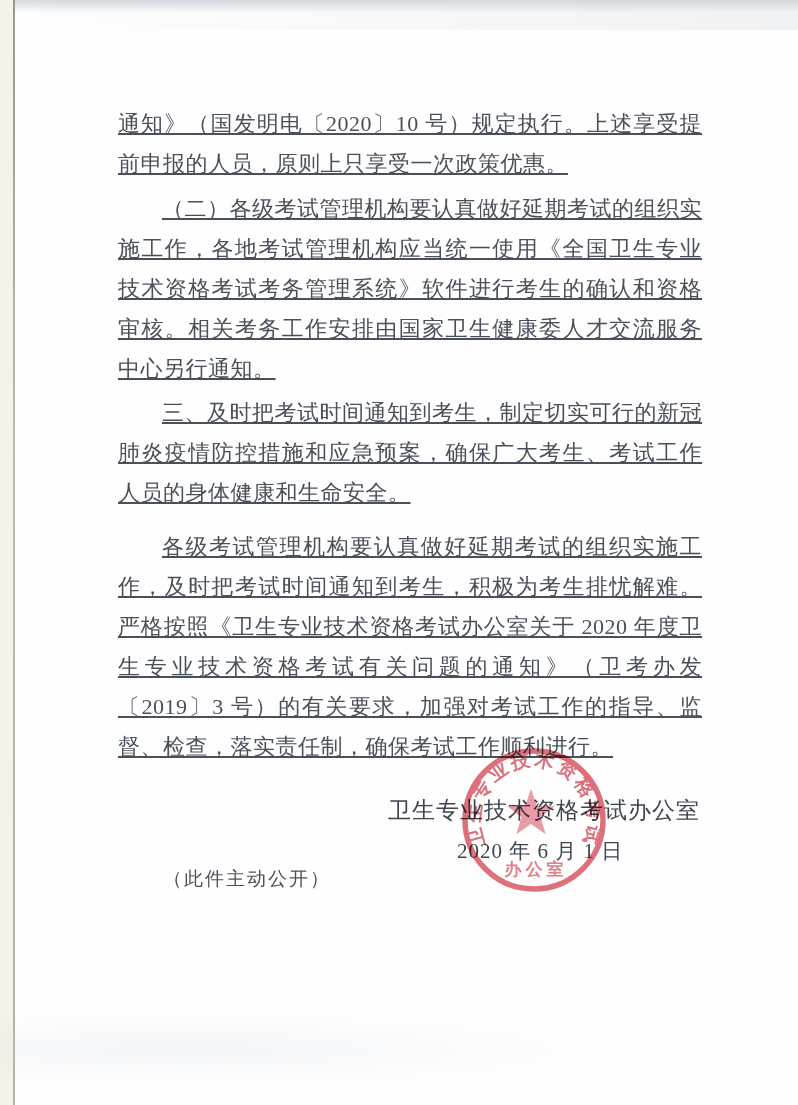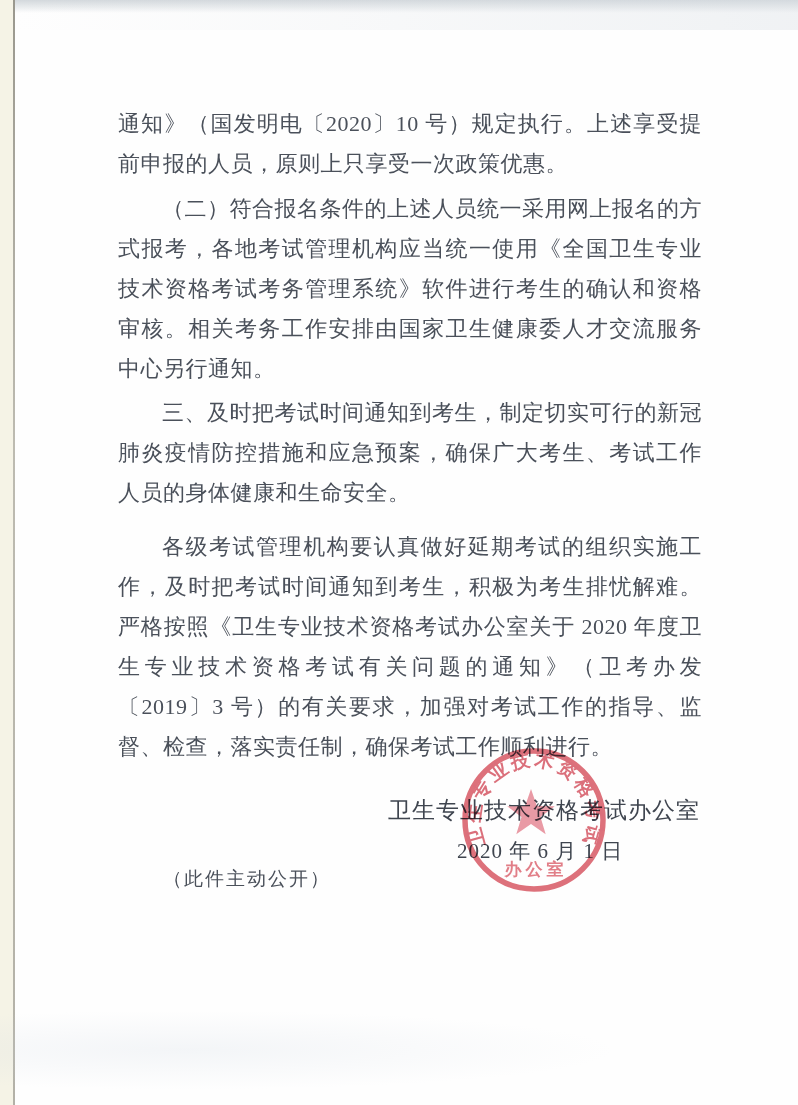--- a/index.html
+++ b/index.html
@@ -30,21 +30,21 @@
   }
   .scan-bottom-smudge{
     position:absolute;left:0;top:1010px;width:620px;height:80px;
     background:radial-gradient(ellipse at 30% 50%,rgba(205,214,224,.22),rgba(205,214,224,0) 70%);
   }
 
   
   .content{
     position:absolute;left:118px;top:0;width:584px;
     font-size:22px;line-height:40px;color:#4a505a;
-    text-align:justify;letter-spacing:.5px;
+    text-align:justify;letter-spacing:.5px;text-decoration:underline;
   }
   .para{margin:0;}
   .para.p1{margin-top:104px;}
   .para.p2{margin-top:5px;}
   .para.p3{margin-top:4px;}
   .para.p4{margin-top:14px;}
   .indent{text-indent:2em;}
 
   
   .signature{
@@ -80,21 +80,21 @@
 <div class="page">
 
   <div class="scan-left-strip"></div>
   <div class="scan-left-line"></div>
   <div class="scan-top-band"></div>
   <div class="scan-top-band2"></div>
   <div class="scan-bottom-smudge"></div>
 
   <div class="content">
     <p class="para p1">通知》（国发明电〔2020〕10 号）规定执行。上述享受提前申报的人员，原则上只享受一次政策优惠。</p>
-    <p class="para p2 indent">（二）符合报名条件的上述人员统一采用网上报名的方式报考，各地考试管理机构应当统一使用《全国卫生专业技术资格考试考务管理系统》软件进行考生的确认和资格审核。相关考务工作安排由国家卫生健康委人才交流服务中心另行通知。</p>
+    <p class="para p2 indent">（二）各级考试管理机构要认真做好延期考试的组织实施工作，各地考试管理机构应当统一使用《全国卫生专业技术资格考试考务管理系统》软件进行考生的确认和资格审核。相关考务工作安排由国家卫生健康委人才交流服务中心另行通知。</p>
     <p class="para p3 indent">三、及时把考试时间通知到考生，制定切实可行的新冠肺炎疫情防控措施和应急预案，确保广大考生、考试工作人员的身体健康和生命安全。</p>
     <p class="para p4 indent">各级考试管理机构要认真做好延期考试的组织实施工作，及时把考试时间通知到考生，积极为考生排忧解难。严格按照《卫生专业技术资格考试办公室关于 2020 年度卫生专业技术资格考试有关问题的通知》（卫考办发〔2019〕3 号）的有关要求，加强对考试工作的指导、监督、检查，落实责任制，确保考试工作顺利进行。</p>
   </div>
 
   <div class="signature">卫生专业技术资格考试办公室</div>
   <div class="sig-date">2020 年 6 月 1 日</div>
   <div class="note">（此件主动公开）</div>
 
   <svg class="seal" viewBox="0 0 156 156">
     <defs>

